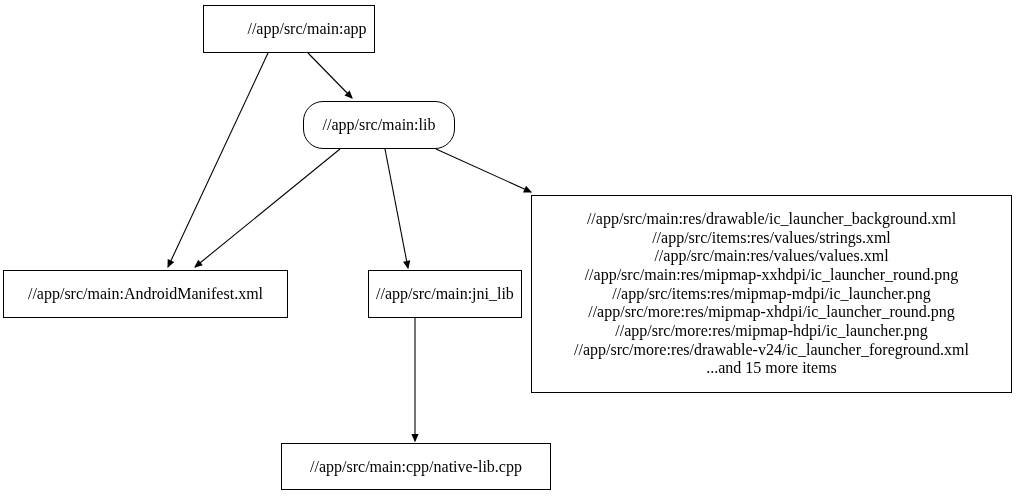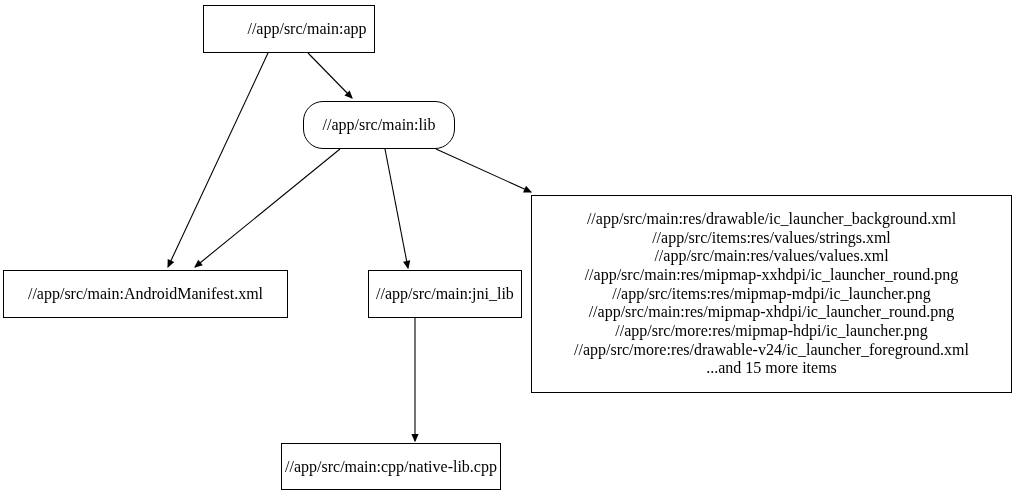--- a/index.html
+++ b/index.html
@@ -76,23 +76,23 @@
   <div class="node" style="left:324px; top:270px; width:154px; height:48px;margin-left:44px;">
     <span>//app/src/main:jni_lib</span>
   </div>
 
   <div class="node multiline" style="left:531px; top:195px; width:481px; height:198px;">
     <div>//app/src/main:res/drawable/ic_launcher_background.xml</div>
     <div>//app/src/items:res/values/strings.xml</div>
     <div>//app/src/main:res/values/values.xml</div>
     <div>//app/src/main:res/mipmap-xxhdpi/ic_launcher_round.png</div>
     <div>//app/src/items:res/mipmap-mdpi/ic_launcher.png</div>
-    <div>//app/src/main:res/mipmap-xhdpi/ic_launcher_round.png</div>
+    <div>//app/src/more:res/mipmap-xhdpi/ic_launcher_round.png</div>
     <div>//app/src/more:res/mipmap-hdpi/ic_launcher.png</div>
     <div>//app/src/more:res/drawable-v24/ic_launcher_foreground.xml</div>
     <div>...and 15 more items</div>
   </div>
 
-  <div class="node" style="left:281px; top:443px; width:220px; height:47px;">
+  <div class="node" style="left:281px; top:443px; width:270px; height:47px;">
     <span>//app/src/main:cpp/native-lib.cpp</span>
   </div>
 
 </div>
 
 </body></html>

